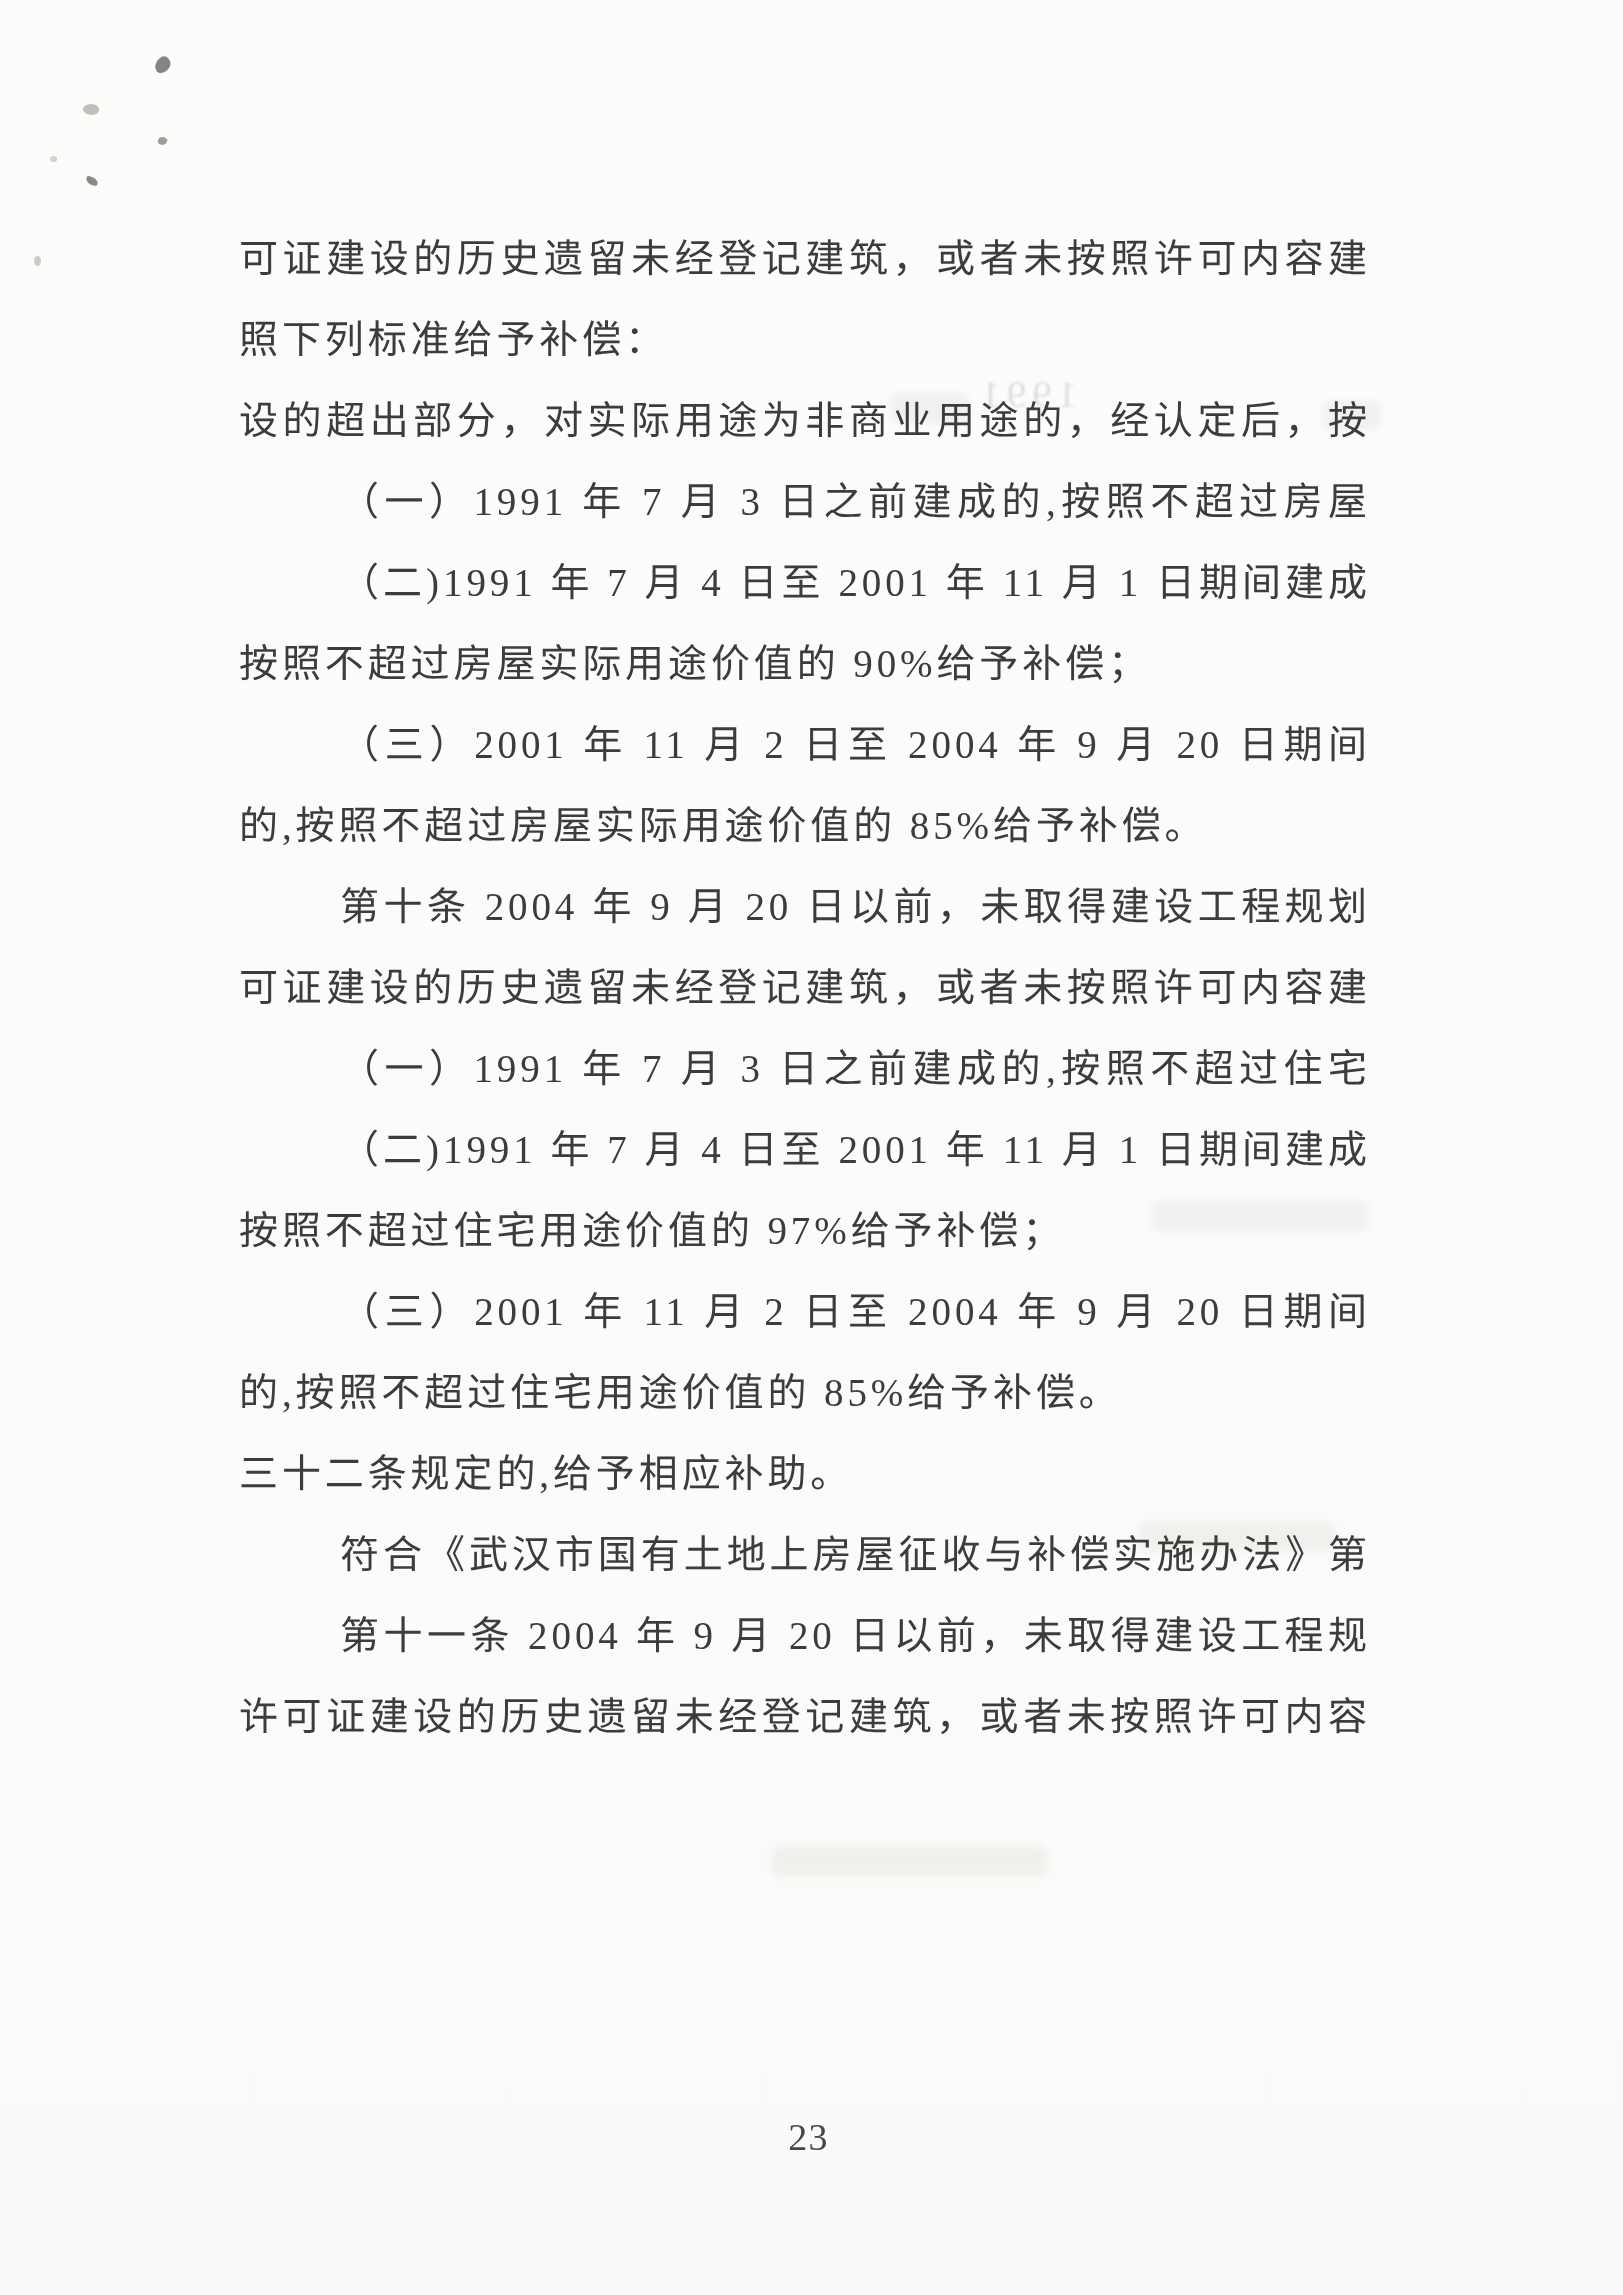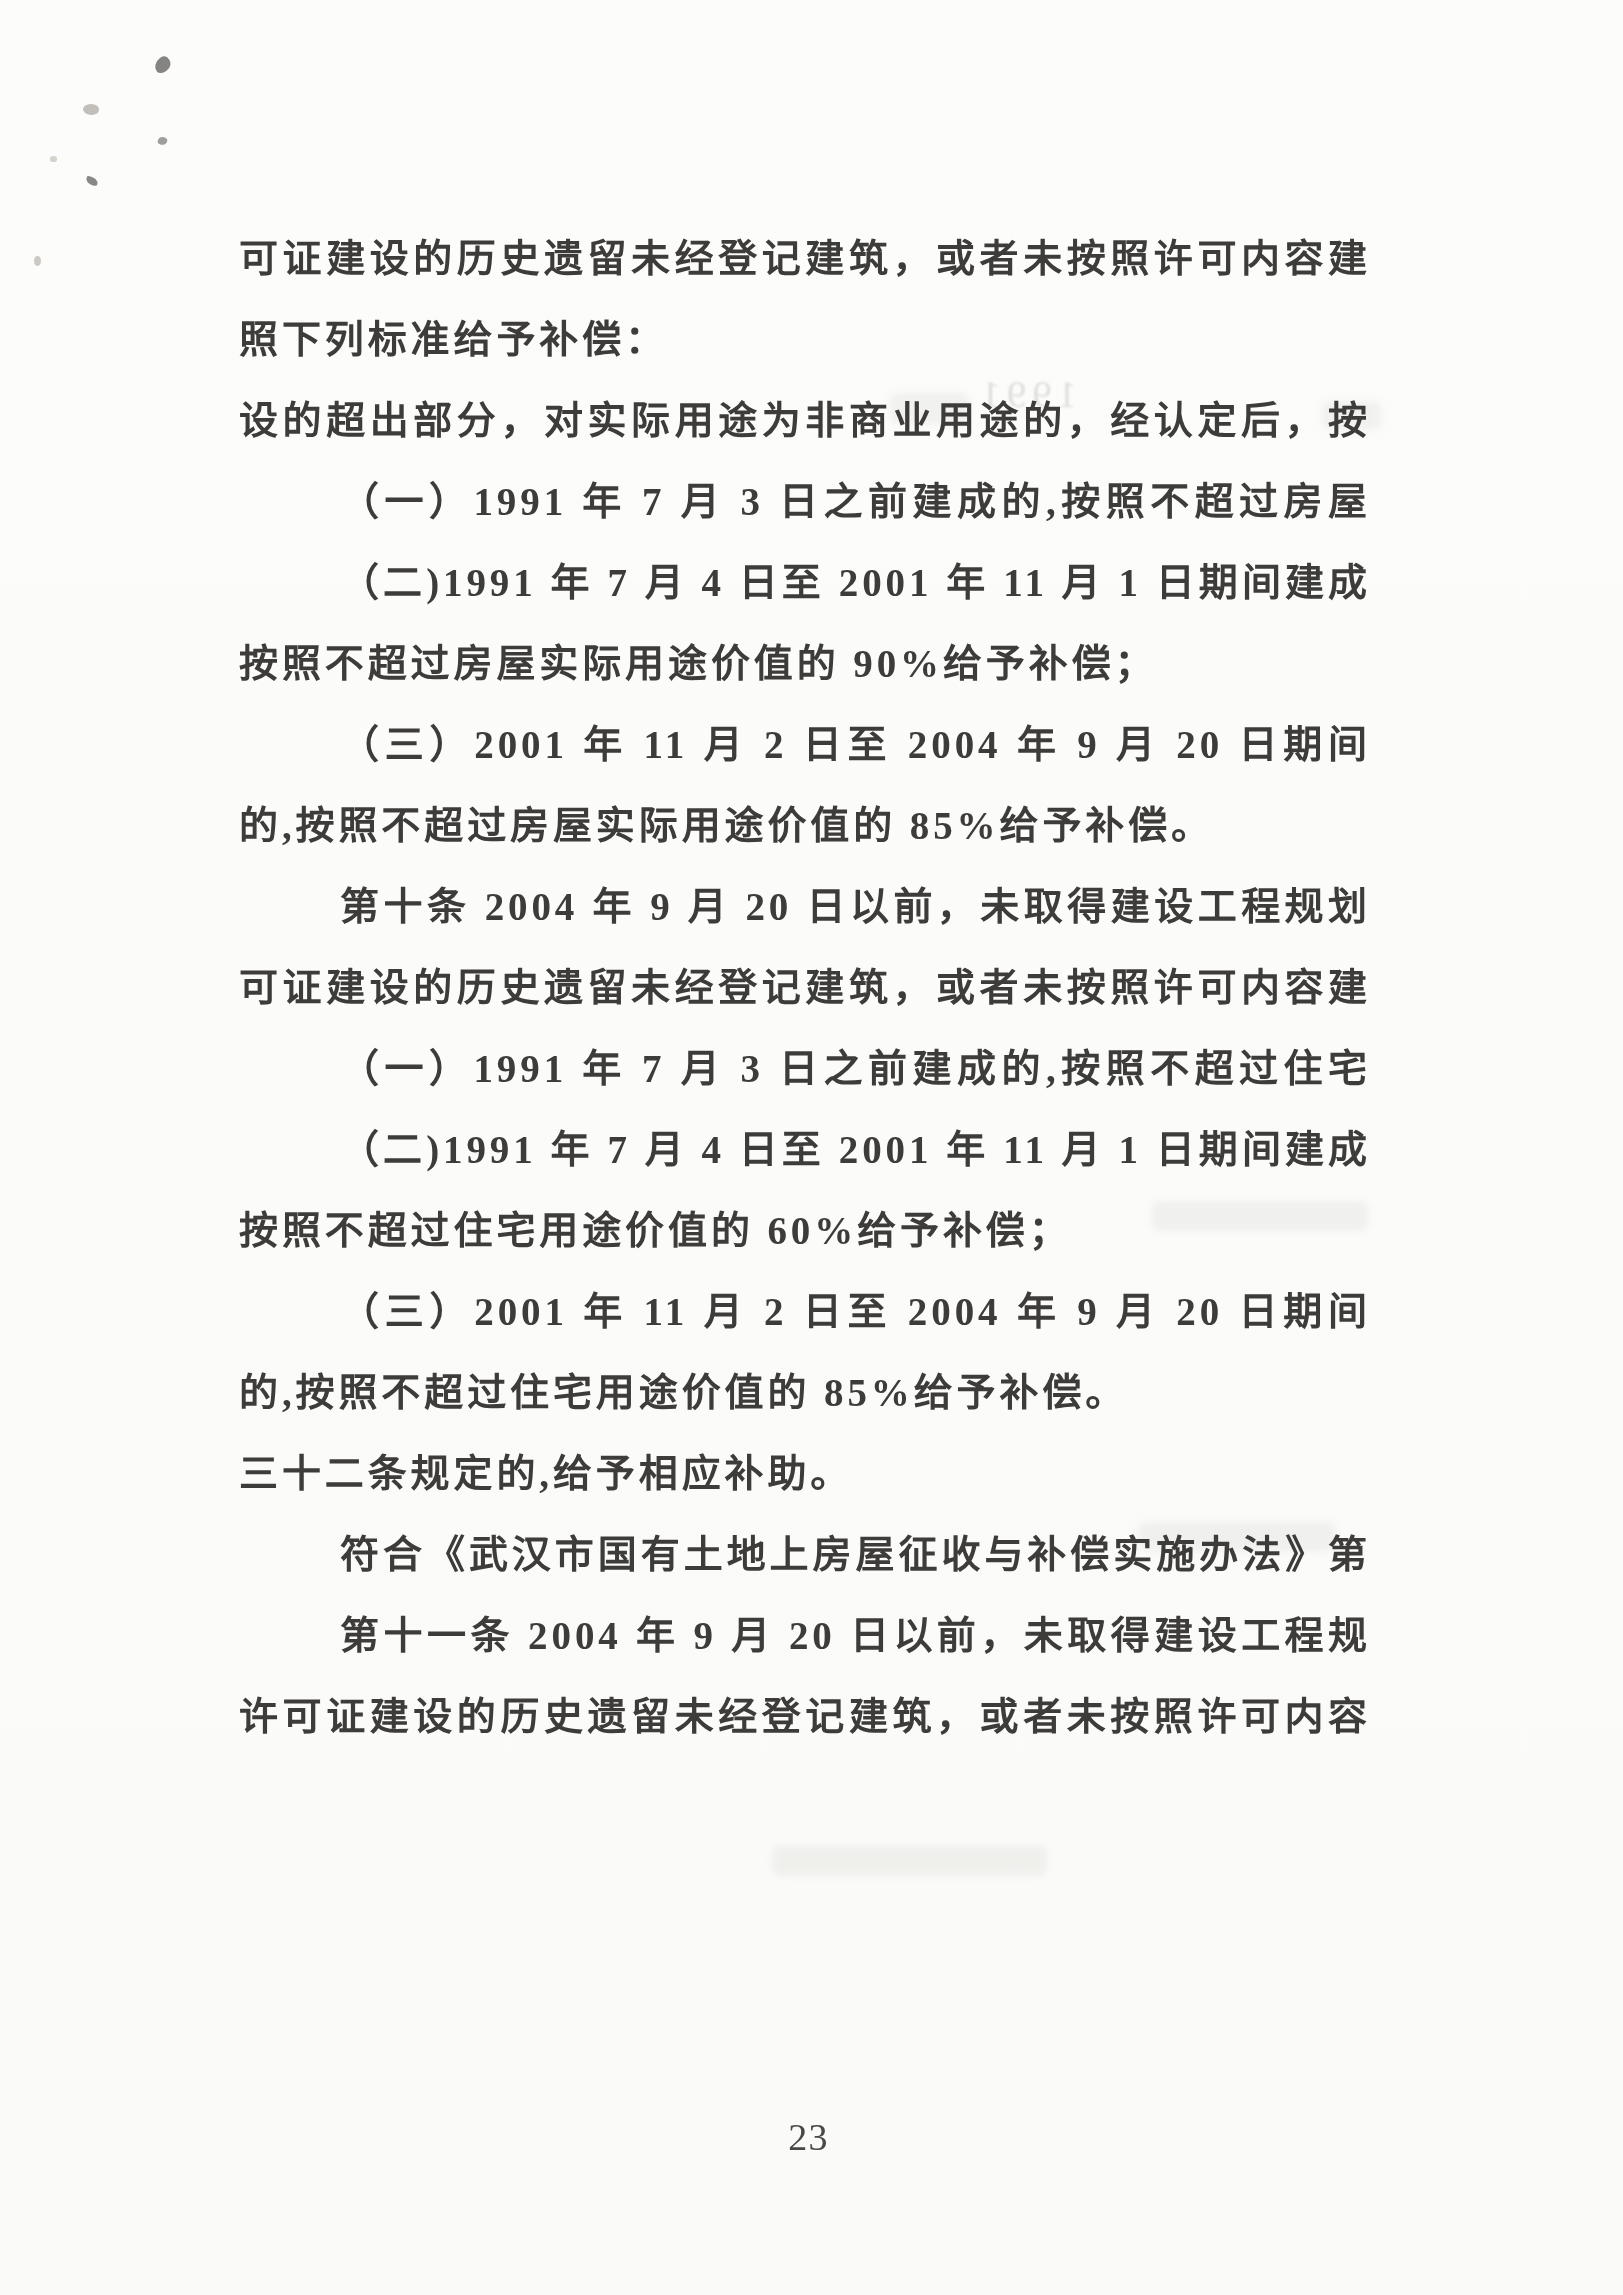--- a/index.html
+++ b/index.html
@@ -27,21 +27,20 @@
     color: #3e3c3a;
     font-size: 39px;
     letter-spacing: 3.9px;
     font-weight: 400;
   }
   .line {
     height: 81px;
     line-height: 81px;
     white-space: nowrap;
     text-align: left;
-    font-weight: bold;
   }
   .line.fill {
     white-space: normal;
     text-align: justify;
     text-align-last: justify;
     text-justify: inter-character;
     overflow: hidden;
   }
   .line.indent {
     text-indent: 101px;
@@ -117,21 +116,21 @@
     <div class="line fill">设的超出部分，对实际用途为非商业用途的，经认定后，按</div>
     <div class="line fill indent">（一）1991 年 7 月 3 日之前建成的,按照不超过房屋实</div>
     <div class="line fill indent">（二)1991 年 7 月 4 日至 2001 年 11 月 1 日期间建成的，</div>
     <div class="line">按照不超过房屋实际用途价值的 90%给予补偿；</div>
     <div class="line fill indent">（三）2001 年 11 月 2 日至 2004 年 9 月 20 日期间建成</div>
     <div class="line">的,按照不超过房屋实际用途价值的 85%给予补偿。</div>
     <div class="line fill indent">第十条 2004 年 9 月 20 日以前，未取得建设工程规划许</div>
     <div class="line fill">可证建设的历史遗留未经登记建筑，或者未按照许可内容建</div>
     <div class="line fill indent">（一）1991 年 7 月 3 日之前建成的,按照不超过住宅用</div>
     <div class="line fill indent">（二)1991 年 7 月 4 日至 2001 年 11 月 1 日期间建成的，</div>
-    <div class="line">按照不超过住宅用途价值的 60%给予补偿；</div>
+    <div class="line">按照不超过住宅用途价值的 97%给予补偿；</div>
     <div class="line fill indent">（三）2001 年 11 月 2 日至 2004 年 9 月 20 日期间建成</div>
     <div class="line">的,按照不超过住宅用途价值的 85%给予补偿。</div>
     <div class="line">三十二条规定的,给予相应补助。</div>
     <div class="line fill indent">符合《武汉市国有土地上房屋征收与补偿实施办法》第</div>
     <div class="line fill indent">第十一条 2004 年 9 月 20 日以前，未取得建设工程规划</div>
     <div class="line fill">许可证建设的历史遗留未经登记建筑，或者未按照许可内容</div>
   </div>
 
   <div class="page-number">23</div>
 

